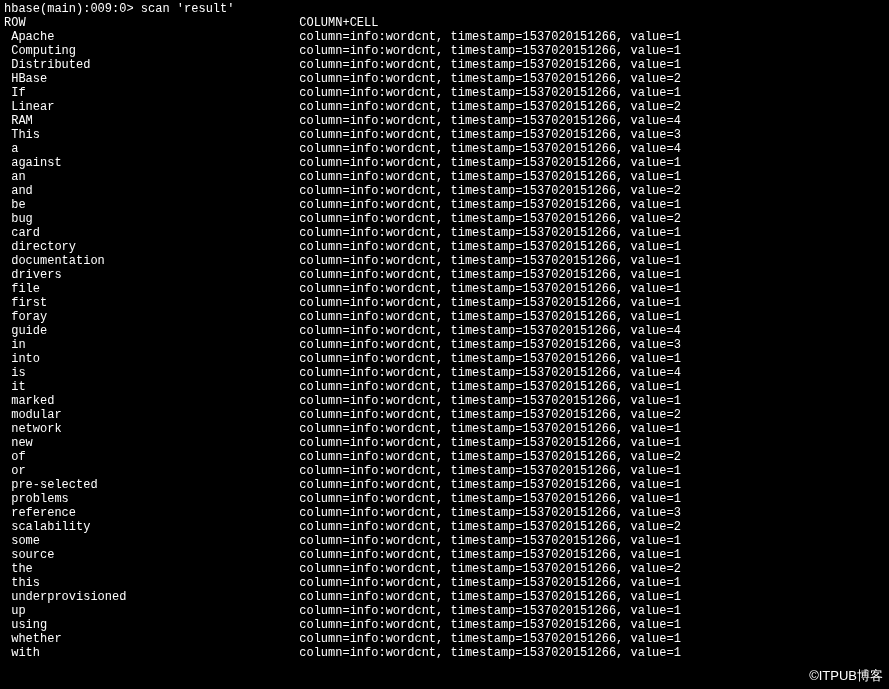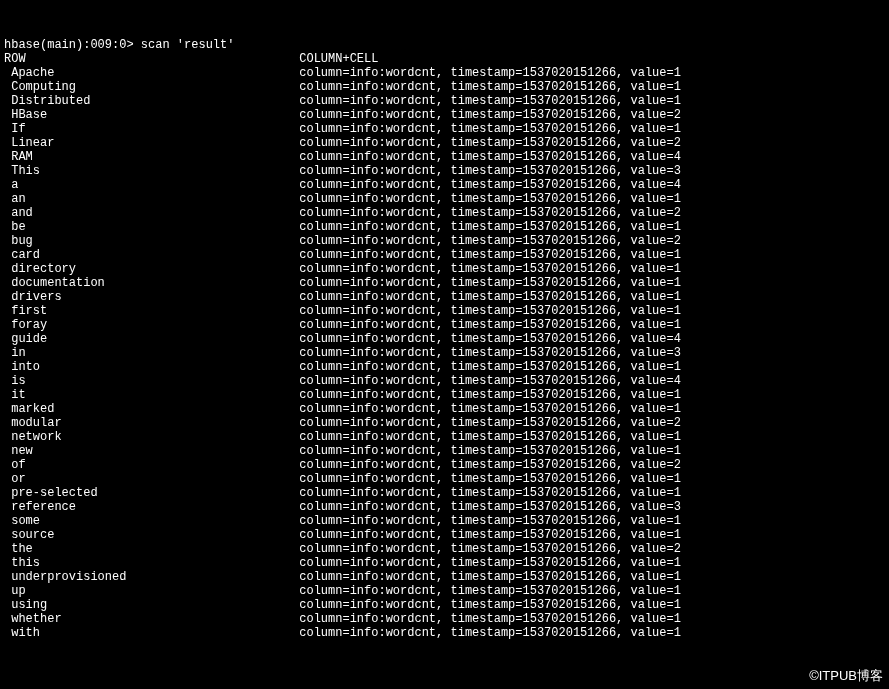--- a/index.html
+++ b/index.html
@@ -14,21 +14,20 @@
       font-size: 12px;
       line-height: 14px;
       width: 889px;
       height: 689px;
       overflow: hidden;
       position: relative;
       padding: 2px 4px;
     }
     .prompt-line {
       white-space: pre;
-      margin-top: 36px;
     }
     .header-line {
       white-space: pre;
     }
     .data-row {
       white-space: pre;
     }
     .watermark {
       position: absolute;
       bottom: 6px;
@@ -47,43 +46,47 @@
 <div id="rows-container">
     <div class="data-row"> Apache                                  column=info:wordcnt, timestamp=1537020151266, value=1</div>
     <div class="data-row"> Computing                               column=info:wordcnt, timestamp=1537020151266, value=1</div>
     <div class="data-row"> Distributed                             column=info:wordcnt, timestamp=1537020151266, value=1</div>
     <div class="data-row"> HBase                                   column=info:wordcnt, timestamp=1537020151266, value=2</div>
     <div class="data-row"> If                                      column=info:wordcnt, timestamp=1537020151266, value=1</div>
     <div class="data-row"> Linear                                  column=info:wordcnt, timestamp=1537020151266, value=2</div>
     <div class="data-row"> RAM                                     column=info:wordcnt, timestamp=1537020151266, value=4</div>
     <div class="data-row"> This                                    column=info:wordcnt, timestamp=1537020151266, value=3</div>
     <div class="data-row"> a                                       column=info:wordcnt, timestamp=1537020151266, value=4</div>
+    <div class="data-row"> against                                 column=info:wordcnt, timestamp=1537020151266, value=1</div>
     <div class="data-row"> an                                      column=info:wordcnt, timestamp=1537020151266, value=1</div>
     <div class="data-row"> and                                     column=info:wordcnt, timestamp=1537020151266, value=2</div>
     <div class="data-row"> be                                      column=info:wordcnt, timestamp=1537020151266, value=1</div>
     <div class="data-row"> bug                                     column=info:wordcnt, timestamp=1537020151266, value=2</div>
     <div class="data-row"> card                                    column=info:wordcnt, timestamp=1537020151266, value=1</div>
     <div class="data-row"> directory                               column=info:wordcnt, timestamp=1537020151266, value=1</div>
     <div class="data-row"> documentation                           column=info:wordcnt, timestamp=1537020151266, value=1</div>
     <div class="data-row"> drivers                                 column=info:wordcnt, timestamp=1537020151266, value=1</div>
+    <div class="data-row"> file                                    column=info:wordcnt, timestamp=1537020151266, value=1</div>
     <div class="data-row"> first                                   column=info:wordcnt, timestamp=1537020151266, value=1</div>
     <div class="data-row"> foray                                   column=info:wordcnt, timestamp=1537020151266, value=1</div>
     <div class="data-row"> guide                                   column=info:wordcnt, timestamp=1537020151266, value=4</div>
     <div class="data-row"> in                                      column=info:wordcnt, timestamp=1537020151266, value=3</div>
     <div class="data-row"> into                                    column=info:wordcnt, timestamp=1537020151266, value=1</div>
     <div class="data-row"> is                                      column=info:wordcnt, timestamp=1537020151266, value=4</div>
     <div class="data-row"> it                                      column=info:wordcnt, timestamp=1537020151266, value=1</div>
     <div class="data-row"> marked                                  column=info:wordcnt, timestamp=1537020151266, value=1</div>
     <div class="data-row"> modular                                 column=info:wordcnt, timestamp=1537020151266, value=2</div>
     <div class="data-row"> network                                 column=info:wordcnt, timestamp=1537020151266, value=1</div>
     <div class="data-row"> new                                     column=info:wordcnt, timestamp=1537020151266, value=1</div>
     <div class="data-row"> of                                      column=info:wordcnt, timestamp=1537020151266, value=2</div>
     <div class="data-row"> or                                      column=info:wordcnt, timestamp=1537020151266, value=1</div>
     <div class="data-row"> pre-selected                            column=info:wordcnt, timestamp=1537020151266, value=1</div>
+    <div class="data-row"> problems                                column=info:wordcnt, timestamp=1537020151266, value=1</div>
     <div class="data-row"> reference                               column=info:wordcnt, timestamp=1537020151266, value=3</div>
+    <div class="data-row"> scalability                             column=info:wordcnt, timestamp=1537020151266, value=2</div>
     <div class="data-row"> some                                    column=info:wordcnt, timestamp=1537020151266, value=1</div>
     <div class="data-row"> source                                  column=info:wordcnt, timestamp=1537020151266, value=1</div>
     <div class="data-row"> the                                     column=info:wordcnt, timestamp=1537020151266, value=2</div>
     <div class="data-row"> this                                    column=info:wordcnt, timestamp=1537020151266, value=1</div>
     <div class="data-row"> underprovisioned                        column=info:wordcnt, timestamp=1537020151266, value=1</div>
     <div class="data-row"> up                                      column=info:wordcnt, timestamp=1537020151266, value=1</div>
     <div class="data-row"> using                                   column=info:wordcnt, timestamp=1537020151266, value=1</div>
     <div class="data-row"> whether                                 column=info:wordcnt, timestamp=1537020151266, value=1</div>
     <div class="data-row"> with                                    column=info:wordcnt, timestamp=1537020151266, value=1</div>
   </div>

